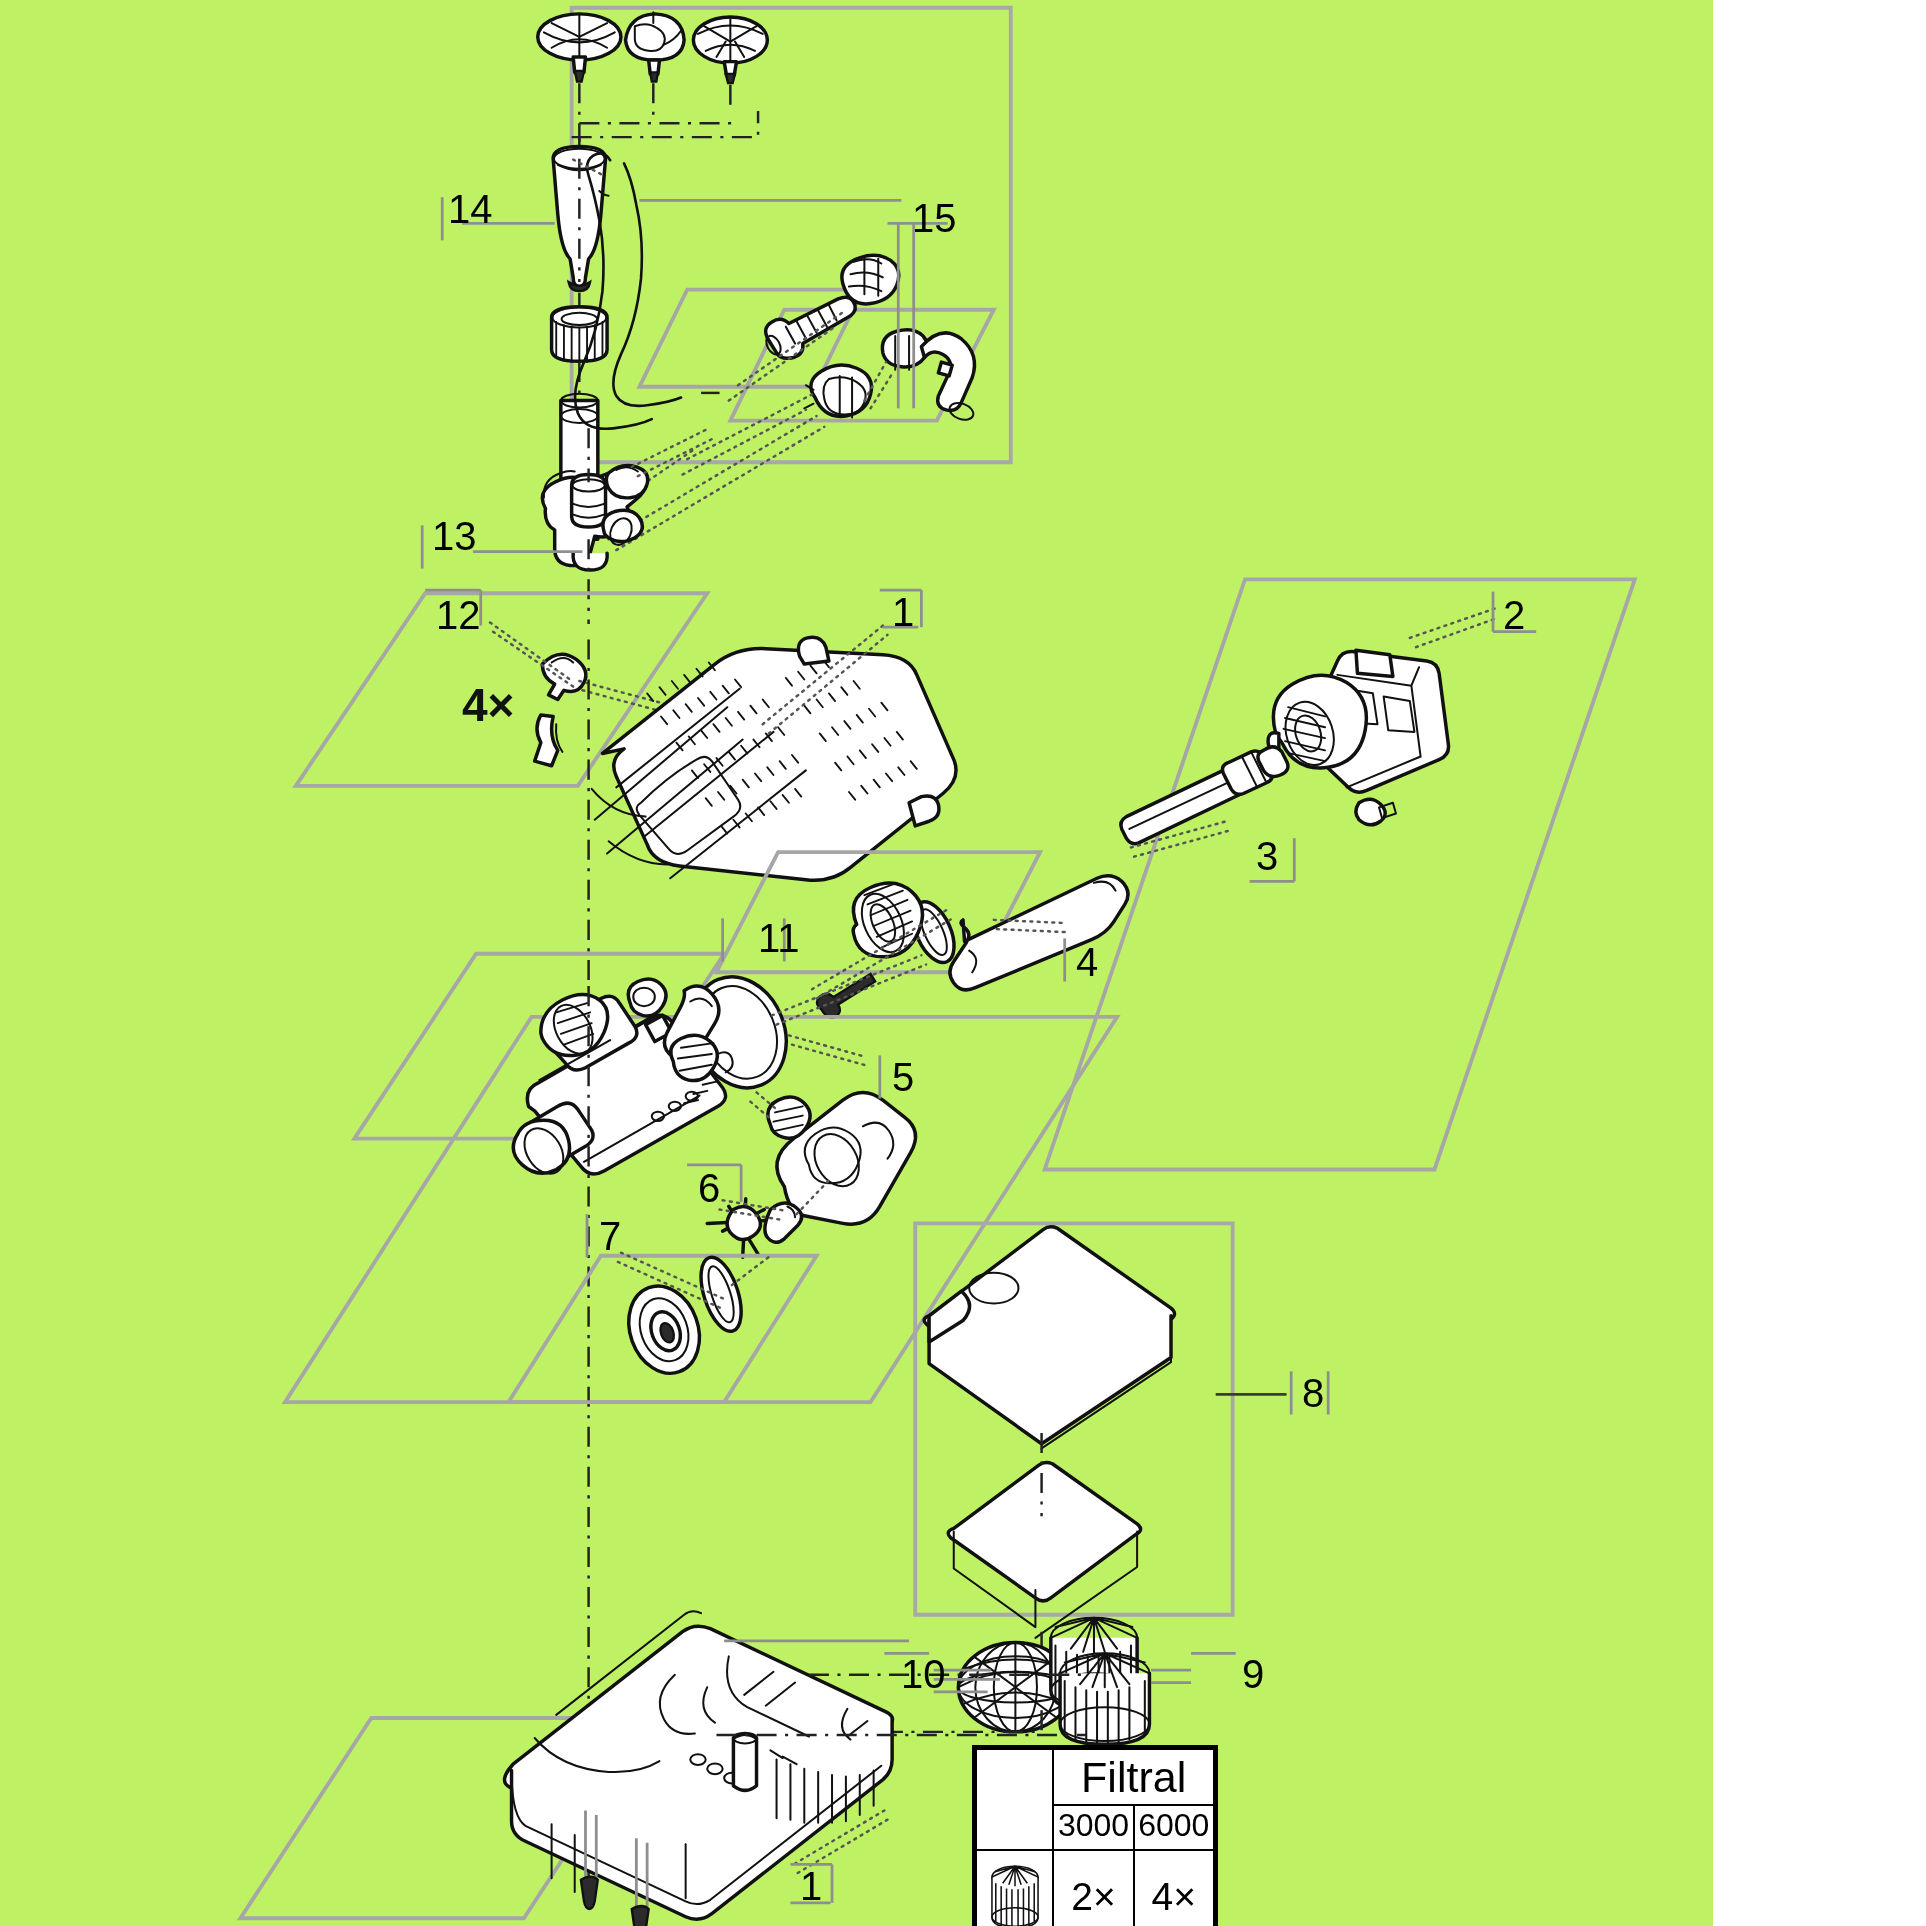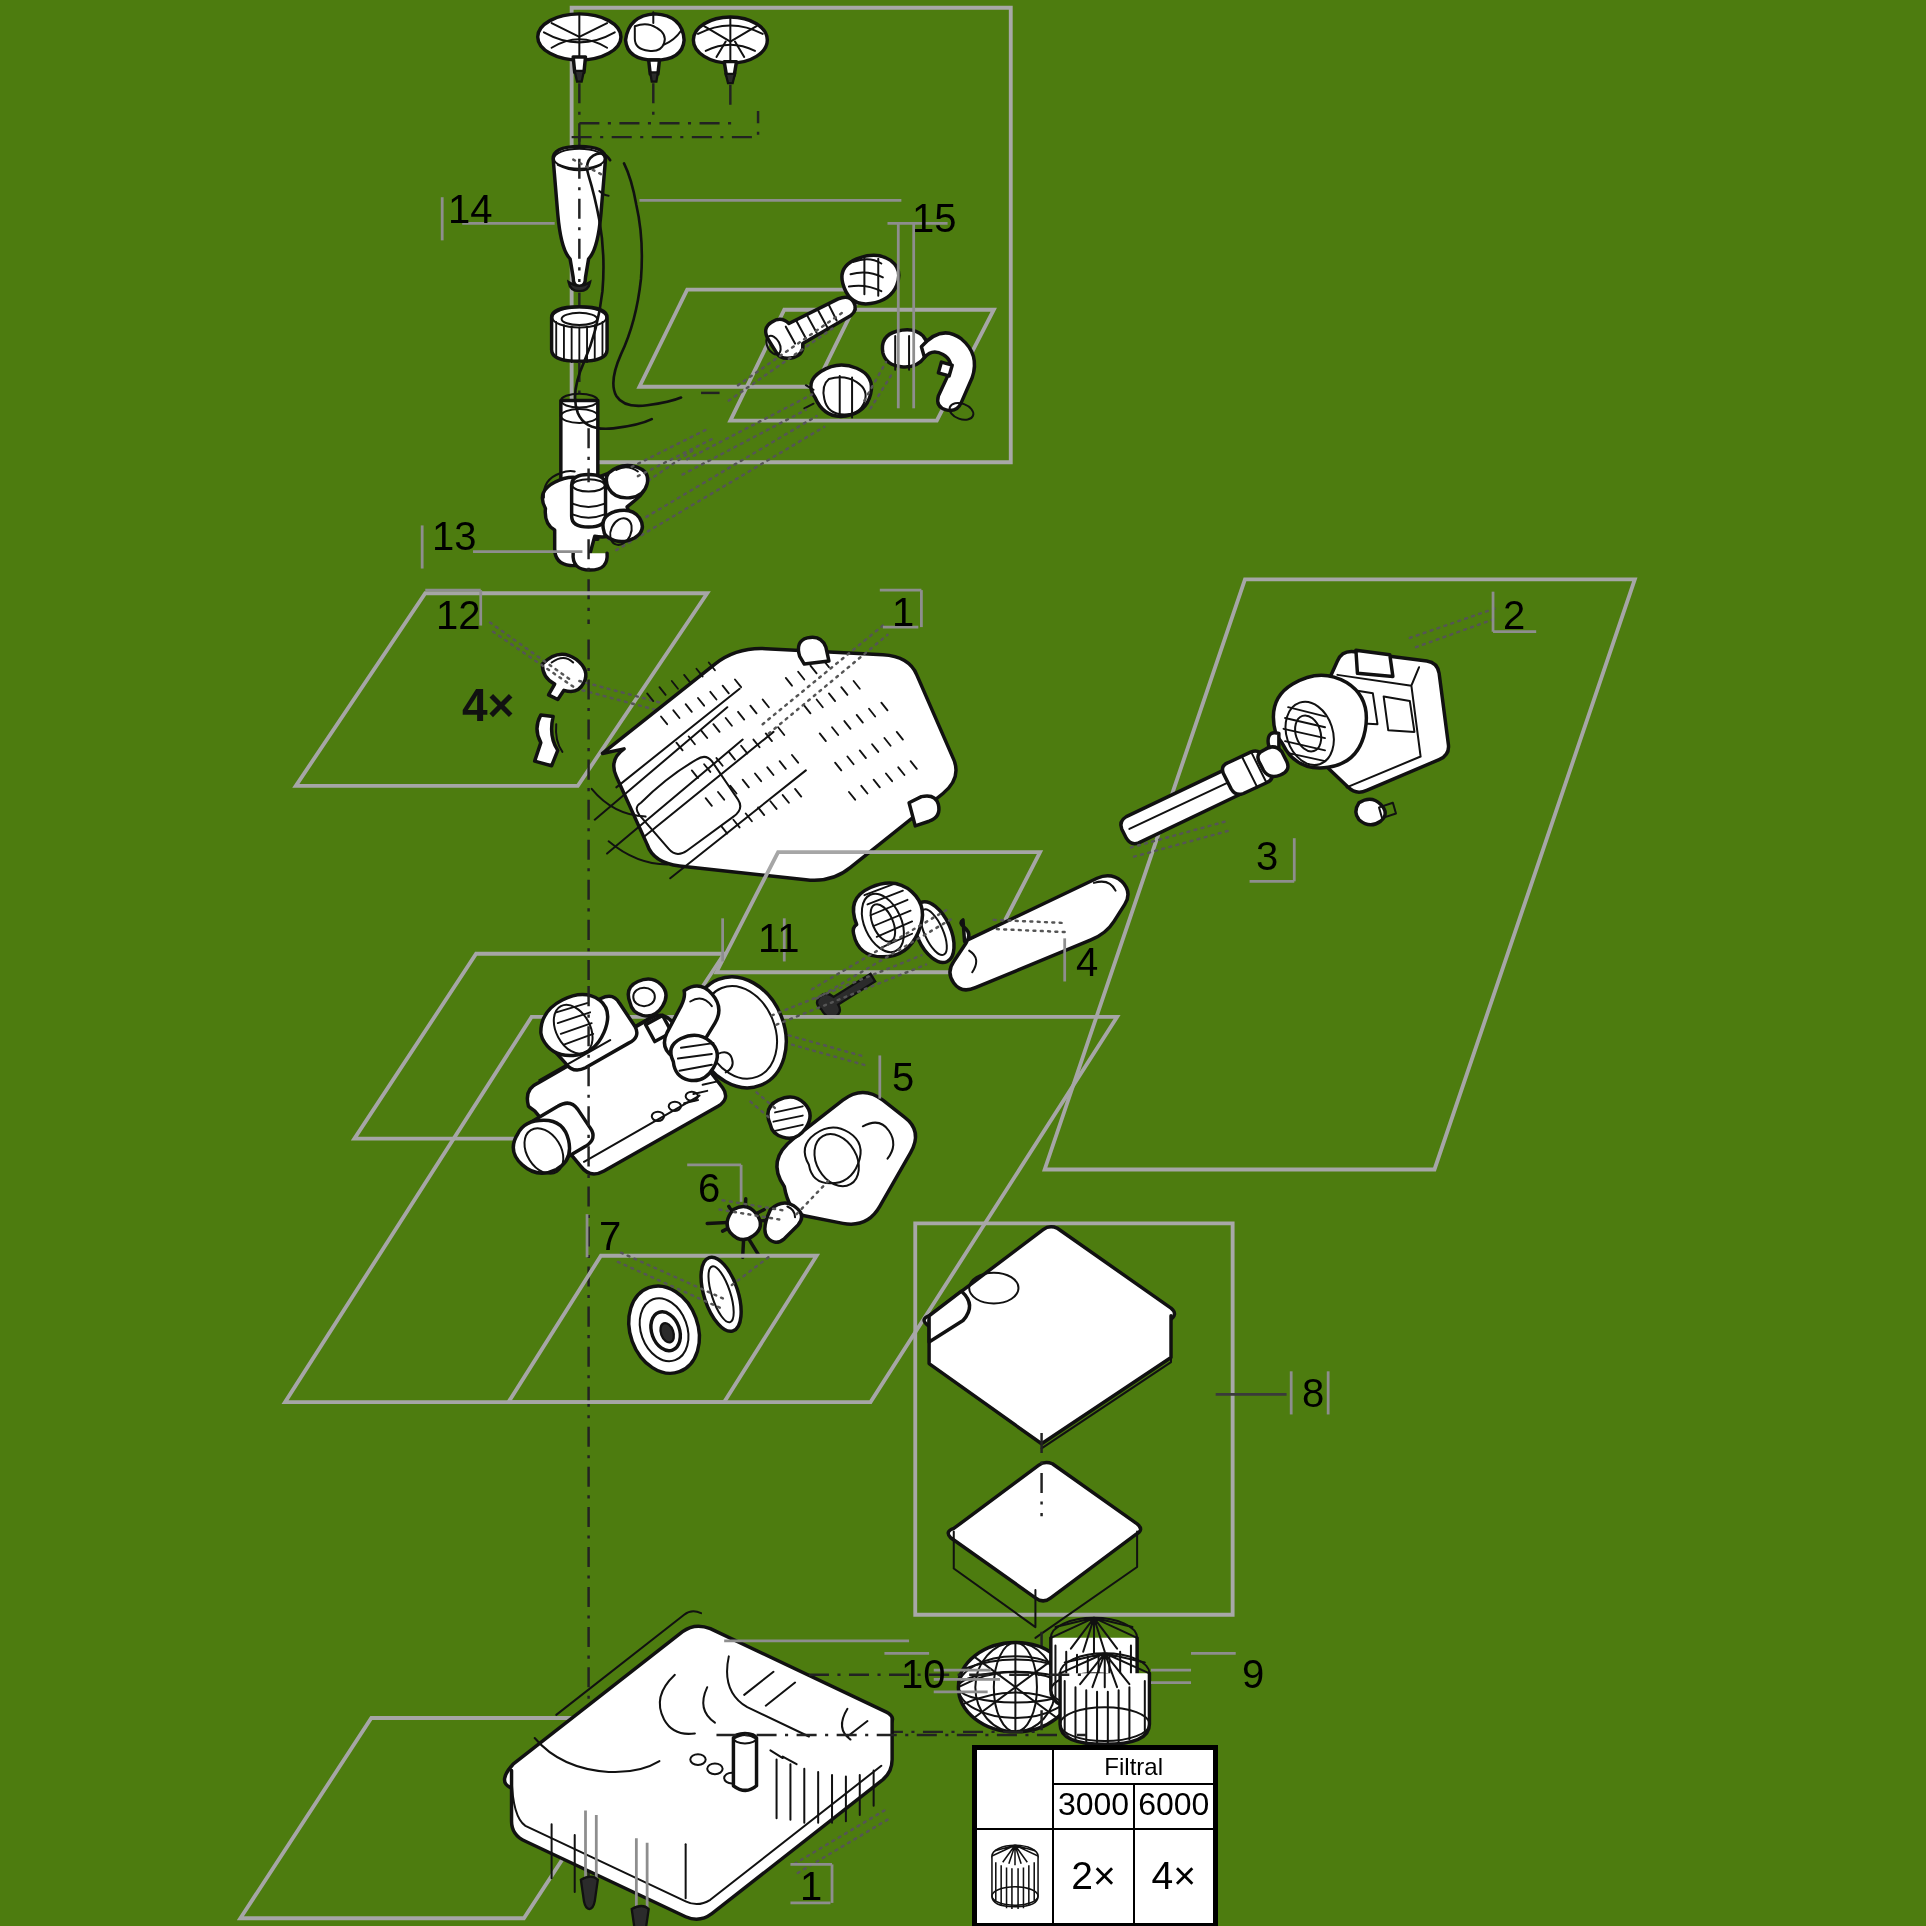--- a/index.html
+++ b/index.html
@@ -1,31 +1,31 @@
 <!DOCTYPE html>
 <html style="font-size:12.3px"><head>
 <meta charset="utf-8">
 <style>
   html,body{margin:0;padding:0;background:#fff;}
   body{width:1926px;height:1926px;font-family:"Liberation Sans",sans-serif;overflow:hidden;}
-  #stage{position:relative;width:1926px;height:1926px;background:#4d7c0f;}
+  #stage{position:relative;width:1713px;height:1926px;background:#bef264;}
   svg.layer{position:absolute;left:0;top:0;width:1926px;height:1926px;}
 
   
   .callout{position:absolute;font-family:"Liberation Sans",sans-serif;font-size:40px;font-weight:400;color:#000;line-height:1;white-space:nowrap;}
   .mult{position:absolute;font-family:"Liberation Sans",sans-serif;font-size:46px;font-weight:700;color:#111;white-space:nowrap;}
 
   
   #spec-table{position:absolute;left:972px;top:1745px;width:240px;border:3.1px solid #000;
      border-collapse:collapse;background:#fff;}
   #spec-table table{border-collapse:collapse;width:100%;}
   #spec-table td{border:2.3px solid #000;text-align:center;vertical-align:middle;
      font-family:"Liberation Sans",sans-serif;color:#000;}
   .t-blank{width:76px;}
-  .t-brand{font-size:24px;padding:3.1px 0 1.5px 0;}
+  .t-brand{font-size:43px;padding:3.1px 0 1.5px 0;}
   .t-num{font-size:32px;padding:1.5px 0 4.6px 0;width:82px;border-radius:14px;}
   .t-qty{font-size:39px;height:91px;}
   .t-icon{height:91px;}
 </style>
 </head>
 <body>
 
 <div id="stage">
 
 <svg class="layer" viewBox="0 0 2500 2500">

